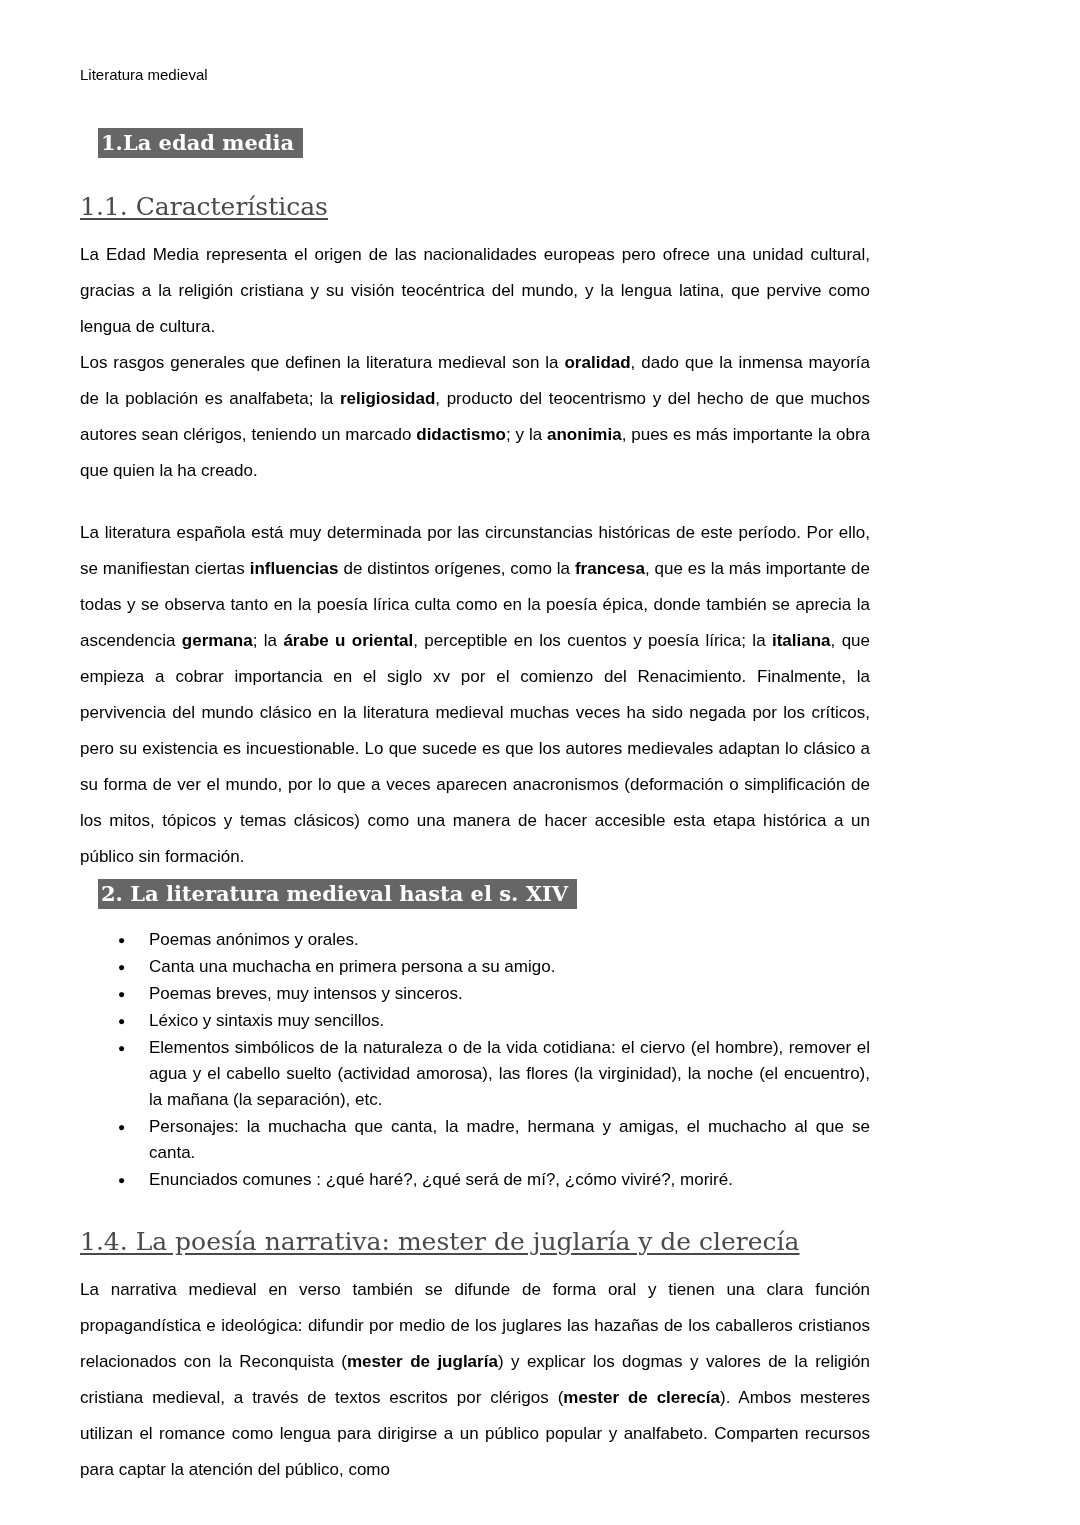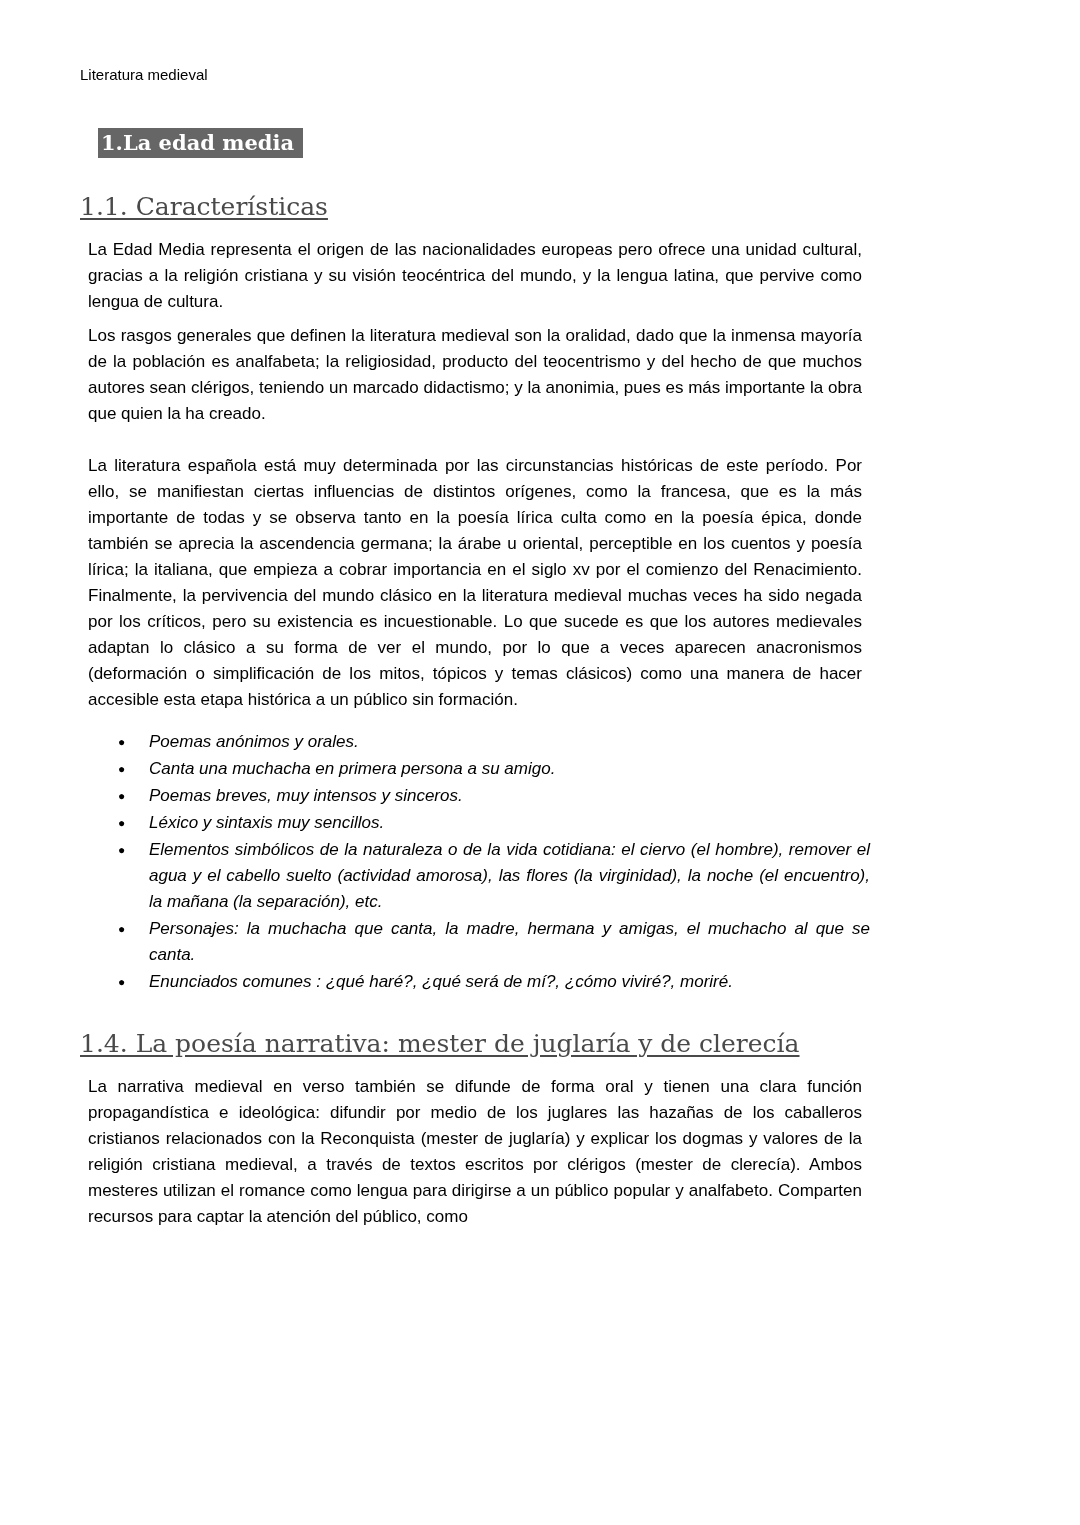--- a/index.html
+++ b/index.html
@@ -43,50 +43,49 @@
     font-size: 25px;
     font-weight: 400;
     line-height: 26px;
     color: var(--subheading-text, #4a4a4a);
   }
   h2.sub-heading .underlined {
     text-decoration: underline;
     text-underline-offset: 3px;
   }
   p.body-text {
-    margin: 8px;
+    margin: 0;
     font-size: 17px;
-    line-height: 26px;
+    line-height: 36px;
     text-align: justify;
   }
   p.gap-before {
     margin-top: 26px;
   }
   ul.bullet-list {
     list-style: none;
     margin: 16px 0 0 0;
     padding: 0 0 0 69px;
-    font-style: italic;
   }
   ul.bullet-list li {
     position: relative;
     font-size: 17px;
     line-height: 26px;
     margin: 0 0 1px 0;
     text-align: justify;
   }
   ul.bullet-list li::before {
     content: "\25CF";
     position: absolute;
     left: -31px;
     top: 0;
     font-size: 12px;
     line-height: 26px;
   }
-  .bold { font-weight: 400; }
+  .bold { font-weight: 700; }
 </style>
 </head>
 <body>
 
 <div class="page">
 
   <p class="doc-header">Literatura medieval</p>
 
   <h1 class="section-heading first">
     <span class="highlight">1.La edad media</span>
@@ -95,20 +94,23 @@
   <h2 class="sub-heading">
     <span class="underlined">1.1. Características</span>
   </h2>
 
   <p class="body-text"><span class="regular">La Edad Media representa el origen de las nacionalidades europeas pero ofrece una unidad cultural, gracias a la religión cristiana y su visión teocéntrica del mundo, y la lengua latina, que pervive como lengua de cultura.</span></p>
 
   <p class="body-text"><span class="regular">Los rasgos generales que definen la literatura medieval son la </span><span class="bold">oralidad</span><span class="regular">, dado que la inmensa mayoría de la población es analfabeta; la </span><span class="bold">religiosidad</span><span class="regular">, producto del teocentrismo y del hecho de que muchos autores sean clérigos, teniendo un marcado </span><span class="bold">didactismo</span><span class="regular">; y la </span><span class="bold">anonimia</span><span class="regular">, pues es más importante la obra que quien la ha creado.</span></p>
 
   <p class="body-text gap-before"><span class="regular">La literatura española está muy determinada por las circunstancias históricas de este período. Por ello, se manifiestan ciertas </span><span class="bold">influencias</span><span class="regular"> de distintos orígenes, como la </span><span class="bold">francesa</span><span class="regular">, que es la más importante de todas y se observa tanto en la poesía lírica culta como en la poesía épica, donde también se aprecia la ascendencia </span><span class="bold">germana</span><span class="regular">; la </span><span class="bold">árabe u oriental</span><span class="regular">, perceptible en los cuentos y poesía lírica; la </span><span class="bold">italiana</span><span class="regular">, que empieza a cobrar importancia en el siglo xv por el comienzo del Renacimiento. Finalmente, la pervivencia del mundo clásico en la literatura medieval muchas veces ha sido negada por los críticos, pero su existencia es incuestionable. Lo que sucede es que los autores medievales adaptan lo clásico a su forma de ver el mundo, por lo que a veces aparecen anacronismos (deformación o simplificación de los mitos, tópicos y temas clásicos) como una manera de hacer accesible esta etapa histórica a un público sin formación.</span></p>
 
+  <h1 class="section-heading second">
+    <span class="highlight">2. La literatura medieval hasta el s. XIV</span>
+  </h1>
 
 
   <ul class="bullet-list">
       <li class="bullet-item">Poemas anónimos y orales.</li>
       <li class="bullet-item">Canta una muchacha en primera persona a su amigo.</li>
       <li class="bullet-item">Poemas breves, muy intensos y sinceros.</li>
       <li class="bullet-item">Léxico y sintaxis muy sencillos.</li>
       <li class="bullet-item">Elementos simbólicos de la naturaleza o de la vida cotidiana: el ciervo (el hombre), remover el agua y el cabello suelto (actividad amorosa), las flores (la virginidad), la noche (el encuentro), la mañana (la separación), etc.</li>
       <li class="bullet-item">Personajes: la muchacha que canta, la madre, hermana y amigas, el muchacho al que se canta.</li>
       <li class="bullet-item">Enunciados comunes : ¿qué haré?, ¿qué será de mí?, ¿cómo viviré?, moriré.</li>

